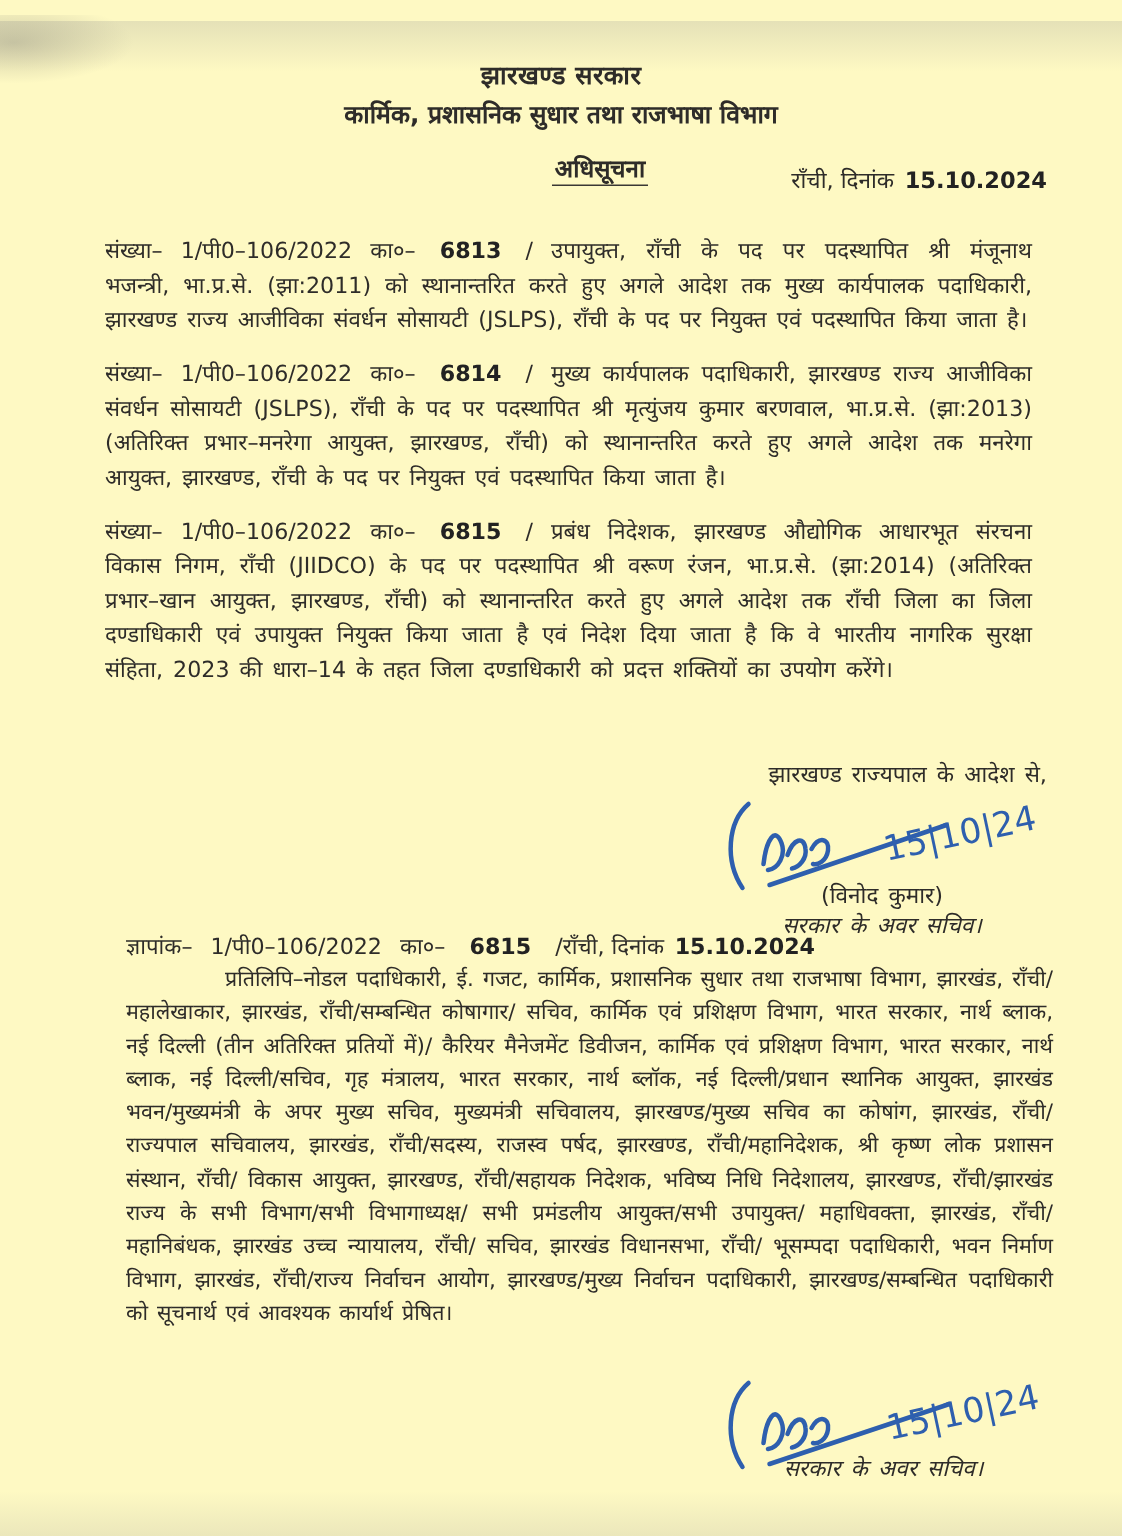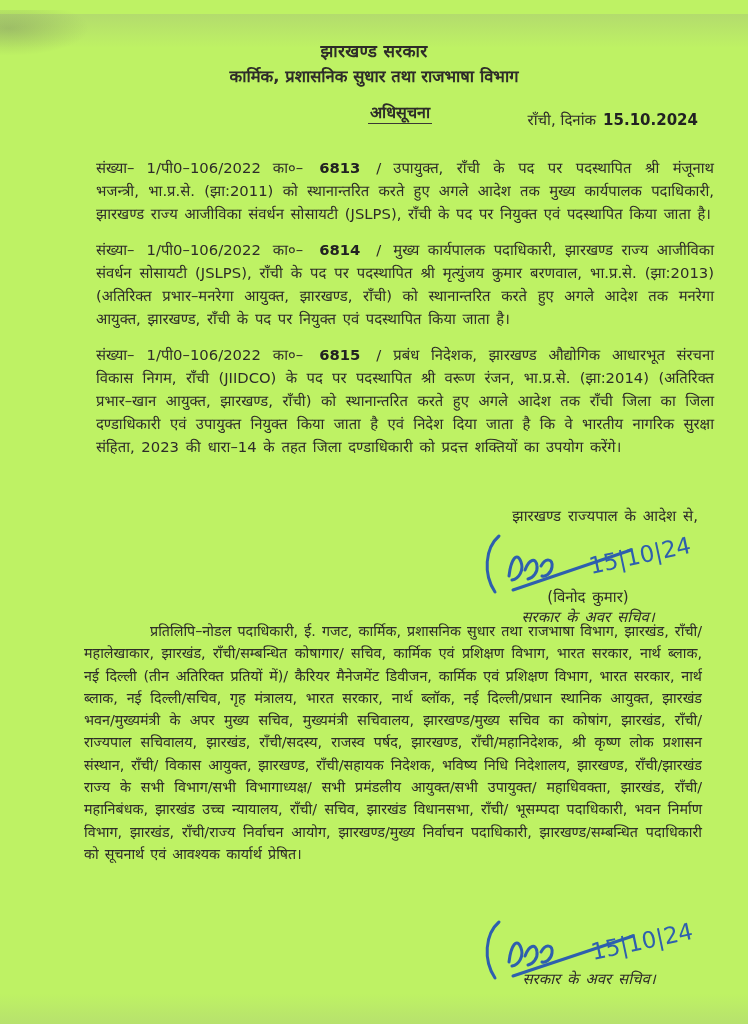--- a/index.html
+++ b/index.html
@@ -1,20 +1,20 @@
 <!DOCTYPE html>
 <html><head>
 <meta charset="utf-8">
 <style>
   html,body{margin:0;padding:0;background:#e9e7e2;}
   .page{
     position:relative;
     width:748px;height:1024px;
     margin:0 auto;
-    background:#bef264;
+    background:#fef9c3;
     color:#2e2c29;
     font-family:"DejaVu Sans","Liberation Sans",sans-serif;
     overflow:hidden;
   }
   
   .scan-band-top{position:absolute;top:14px;left:0;width:100%;height:34px;
     background:linear-gradient(180deg,rgba(140,140,142,0.22),rgba(140,140,142,0));pointer-events:none;}
   .scan-smudge-left{position:absolute;top:10px;left:0;width:90px;height:46px;
     background:radial-gradient(ellipse at 10% 40%,rgba(90,90,95,0.28),rgba(90,90,95,0) 70%);pointer-events:none;}
   .scan-band-bottom{position:absolute;bottom:0;left:0;width:100%;height:30px;
@@ -23,21 +23,21 @@
   .header{position:absolute;top:38px;left:0;width:100%;text-align:center;line-height:26px;}
   .gov-title{font-size:17px;font-weight:600;letter-spacing:.3px;}
   .dept-title{font-size:16.5px;font-weight:700;}
   .notice-title{position:absolute;top:101px;left:0;width:100%;text-align:center;
     font-size:16px;font-weight:600;padding-left:26px;}
   .notice-title span{border-bottom:1.5px solid #3a3834;padding:0 2px 1px;}
   .dateline{position:absolute;top:109px;right:50px;font-size:15px;text-align:right;}
   .num{font-weight:700;color:#222;}
   .gap-s{margin-right:7px;} .gap-m{margin-right:12px;} .gap-l{margin-right:16px;}
 
-  .orders{position:absolute;top:156px;left:96px;width:618px;}
+  .orders{position:absolute;top:156px;left:70px;width:618px;}
   .order-para{font-size:14.8px;line-height:23px;text-align:justify;margin:0 0 13px 0;
     word-spacing:2px;}
 
   .by-order{position:absolute;top:505px;right:50px;font-size:15px;word-spacing:2px;}
 
   .sig-block{position:absolute;top:528px;right:30px;width:260px;text-align:center;}
   .sig-svg{display:block;margin:0 auto -20px auto;}
   .sig-name{font-size:15px;word-spacing:2px;position:relative;z-index:1;}
   .sig-desig{font-size:15px;word-spacing:2px;font-style:italic;}
 
@@ -99,20 +99,23 @@
       <path class="sig-ink" d="M52,42 c4,-11 11,-13 12,-4 c1,6 -4,12 -9,13"></path>
       <path class="sig-ink" d="M68,38 c5,-9 12,-7 11,1 c-1,7 -7,10 -10,9"></path>
       <path class="sig-ink" d="M40,62 L158,22"></path>
       <text class="sig-date" x="118" y="46" transform="rotate(-12 118 46)">15|10|24</text>
     </svg>
     <div class="sig-name">(विनोद कुमार)</div>
     <div class="sig-desig">सरकार के अवर सचिव।</div>
   </div>
 
   <div class="memo">
+    <div class="memo-line">
+      <span class="gap-m">ज्ञापांक–</span><span class="gap-m">1/पी0–106/2022</span><span class="gap-l">का०–</span><span class="num gap-l">6815</span><span class="gap-s">/राँची, दिनांक</span><span class="num">15.10.2024</span>
+    </div>
     <p class="copy-para">प्रतिलिपि–नोडल पदाधिकारी, ई. गजट, कार्मिक, प्रशासनिक सुधार तथा राजभाषा विभाग, झारखंड, राँची/महालेखाकार, झारखंड, राँची/सम्बन्धित कोषागार/ सचिव, कार्मिक एवं प्रशिक्षण विभाग, भारत सरकार, नार्थ ब्लाक, नई दिल्ली (तीन अतिरिक्त प्रतियों में)/ कैरियर मैनेजमेंट डिवीजन, कार्मिक एवं प्रशिक्षण विभाग, भारत सरकार, नार्थ ब्लाक, नई दिल्ली/सचिव, गृह मंत्रालय, भारत सरकार, नार्थ ब्लॉक, नई दिल्ली/प्रधान स्थानिक आयुक्त, झारखंड भवन/मुख्यमंत्री के अपर मुख्य सचिव, मुख्यमंत्री सचिवालय, झारखण्ड/मुख्य सचिव का कोषांग, झारखंड, राँची/राज्यपाल सचिवालय, झारखंड, राँची/सदस्य, राजस्व पर्षद, झारखण्ड, राँची/महानिदेशक, श्री कृष्ण लोक प्रशासन संस्थान, राँची/ विकास आयुक्त, झारखण्ड, राँची/सहायक निदेशक, भविष्य निधि निदेशालय, झारखण्ड, राँची/झारखंड राज्य के सभी विभाग/सभी विभागाध्यक्ष/ सभी प्रमंडलीय आयुक्त/सभी उपायुक्त/ महाधिवक्ता, झारखंड, राँची/महानिबंधक, झारखंड उच्च न्यायालय, राँची/ सचिव, झारखंड विधानसभा, राँची/ भूसम्पदा पदाधिकारी, भवन निर्माण विभाग, झारखंड, राँची/राज्य निर्वाचन आयोग, झारखण्ड/मुख्य निर्वाचन पदाधिकारी, झारखण्ड/सम्बन्धित पदाधिकारी को सूचनार्थ एवं आवश्यक कार्यार्थ प्रेषित।</p>
   </div>
 
   <div class="footer-sig">
     <svg class="sig-svg" width="240" height="80" viewBox="0 0 240 80">
       <path class="sig-ink" d="M26,66 C14,48 16,22 30,10"></path>
       <path class="sig-ink" d="M40,50 c2,-17 8,-25 12,-14 c3,8 -2,17 -9,18"></path>
       <path class="sig-ink" d="M56,44 c4,-11 11,-13 12,-4 c1,6 -4,12 -9,13"></path>
       <path class="sig-ink" d="M72,40 c5,-9 12,-7 11,1 c-1,7 -7,10 -10,9"></path>
       <path class="sig-ink" d="M44,64 L164,24"></path>

